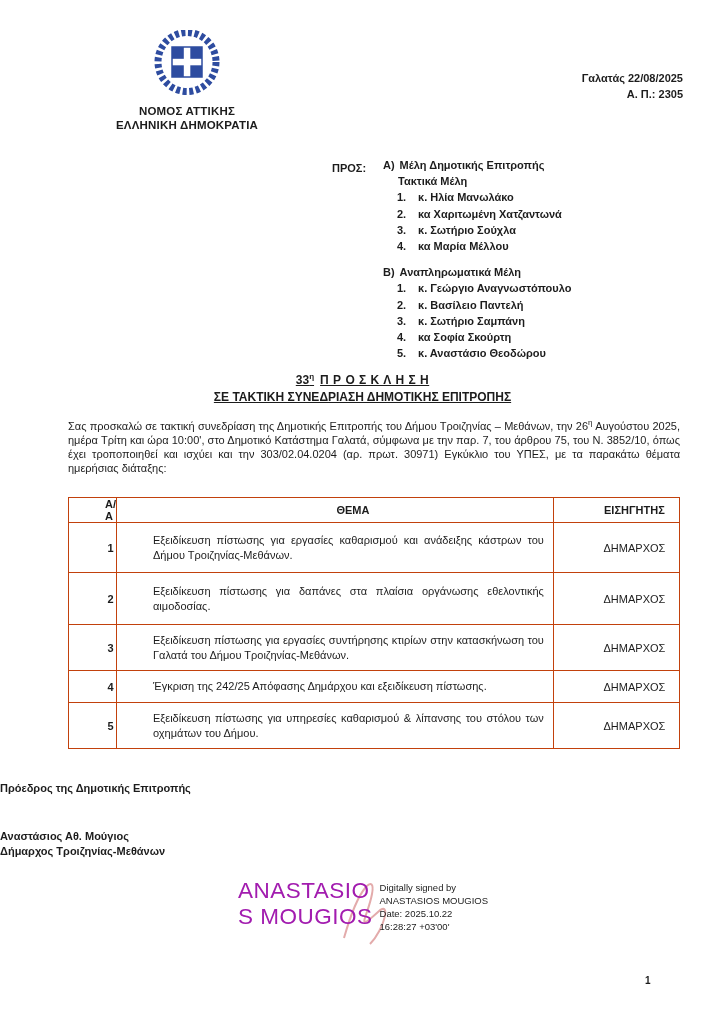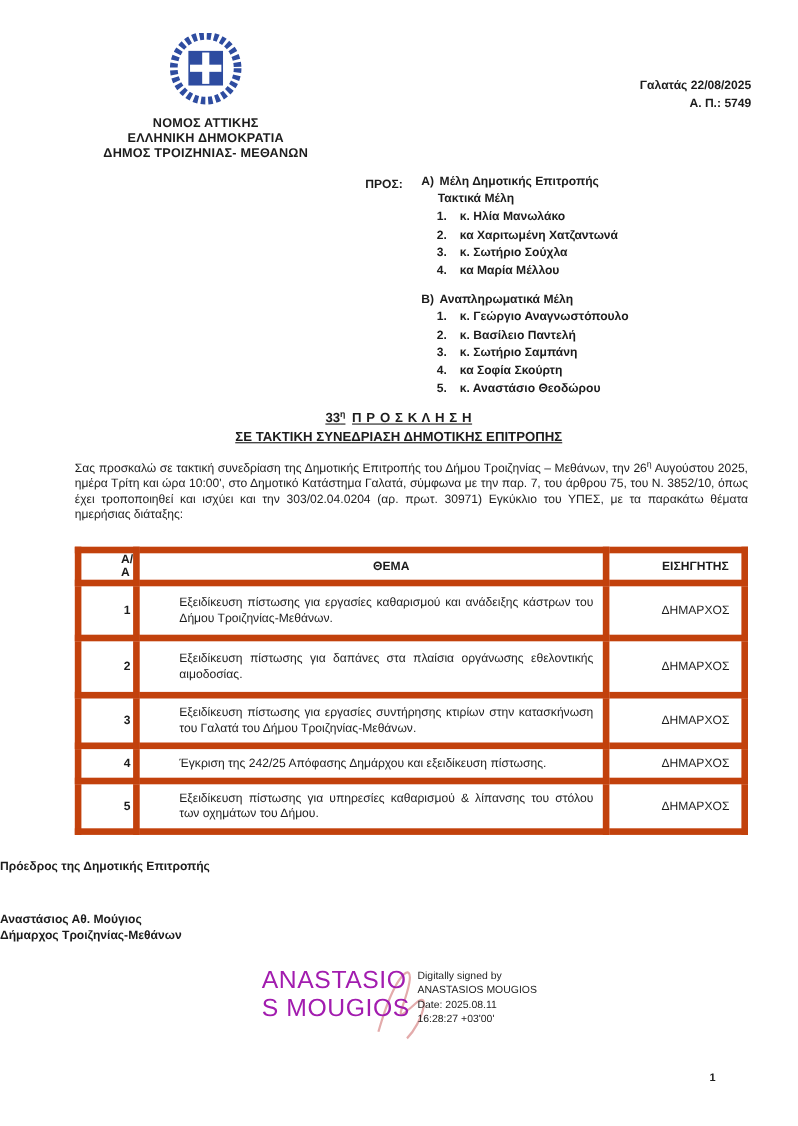--- a/index.html
+++ b/index.html
@@ -87,21 +87,21 @@
 
   
   .agenda {
     position: absolute;
     top: 497px; left: 68px;
     width: 612px;
     border-collapse: collapse;
     font-size: 11px;
   }
   .agenda th, .agenda td {
-    border: 6px solid #c2410c;
+    border: 1px solid #c2410c;
     vertical-align: middle;
     padding-left: 36px;
   }
   .agenda th { font-weight: bold; height: 25px; }
   .th-aa { width: 38px; text-align: left; padding-left: 4px; }
   .th-theme { width: 447px; text-align: center; }
   .th-pres { width: 127px; text-align: center; }
   .td-num { text-align: center; font-weight: bold; }
   .td-theme { text-align: justify; padding: 4px 9px; line-height: 14.5px; }
   .td-pres { text-align: center; }
@@ -171,26 +171,25 @@
         <ellipse cx="37" cy="32" rx="29" ry="29.5" fill="none" stroke="#2e4ca0" stroke-width="7" stroke-dasharray="4 2.6"></ellipse>
         <ellipse cx="37" cy="32" rx="24" ry="24.5" fill="#ffffff" stroke="none"></ellipse>
         <rect x="22" y="17" width="30" height="30" fill="#2e4ca0"></rect>
         <rect x="33.8" y="15" width="6.5" height="34" fill="#ffffff"></rect>
         <rect x="20" y="28.8" width="34" height="6.5" fill="#ffffff"></rect>
         <rect x="22" y="17" width="30" height="30" fill="none" stroke="#2e4ca0" stroke-width="1.5"></rect>
       </svg>
     </span>
     <div class="org-line">ΝΟΜΟΣ ΑΤΤΙΚΗΣ</div>
     <div class="org-line">ΕΛΛΗΝΙΚΗ ΔΗΜΟΚΡΑΤΙΑ</div>
-    <div class="org-line">ΔΗΜΟΣ ΤΡΟΙΖΗΝΙΑΣ- ΜΕΘΑΝΩΝ</div>
   </div>
 
   <div class="header-right">
     <div>Γαλατάς 22/08/2025</div>
-    <div>Α. Π.: 5749</div>
+    <div>Α. Π.: 2305</div>
   </div>
 
   <div class="recipients-label">ΠΡΟΣ:</div>
 
   <div class="recipient-groups">
     <div class="group">
       <div class="group-title">
         <span class="group-marker">Α)</span>
         <span>Μέλη Δημοτικής Επιτροπής</span>
       </div>
@@ -301,20 +300,20 @@
     <svg class="ds-squiggle" width="110" height="78" viewBox="0 0 110 78" aria-hidden="true">
       <path d="M18,66 C34,10 50,2 46,22 C42,44 28,62 52,40 C66,27 58,58 44,72" fill="none" stroke="#d98f8f" stroke-width="2" opacity="0.75"></path>
     </svg>
     <div class="ds-big">
       <div>ANASTASIO</div>
       <div>S MOUGIOS</div>
     </div>
     <div class="ds-details">
       <div>Digitally signed by</div>
       <div>ANASTASIOS MOUGIOS</div>
-      <div>Date: 2025.08.11</div>
+      <div>Date: 2025.10.22</div>
       <div>16:28:27 +03'00'</div>
     </div>
   </div>
 
   <div class="page-num">1</div>
 
 </div>
 
 </body></html>

